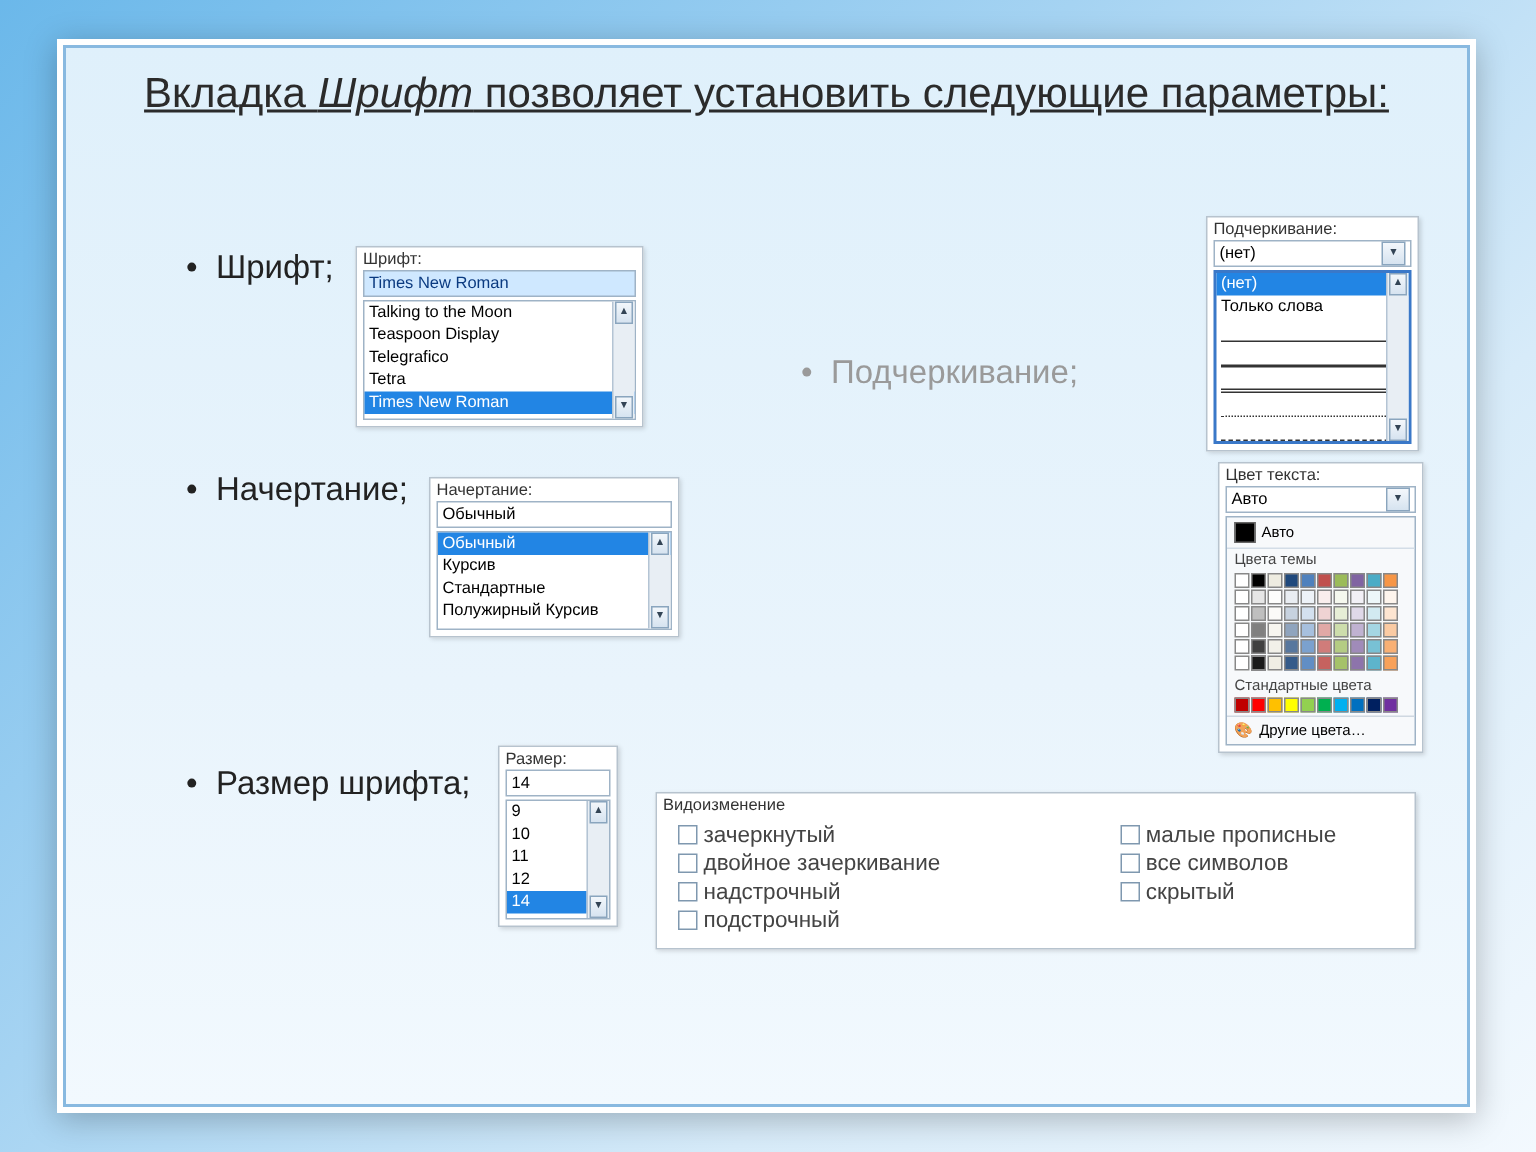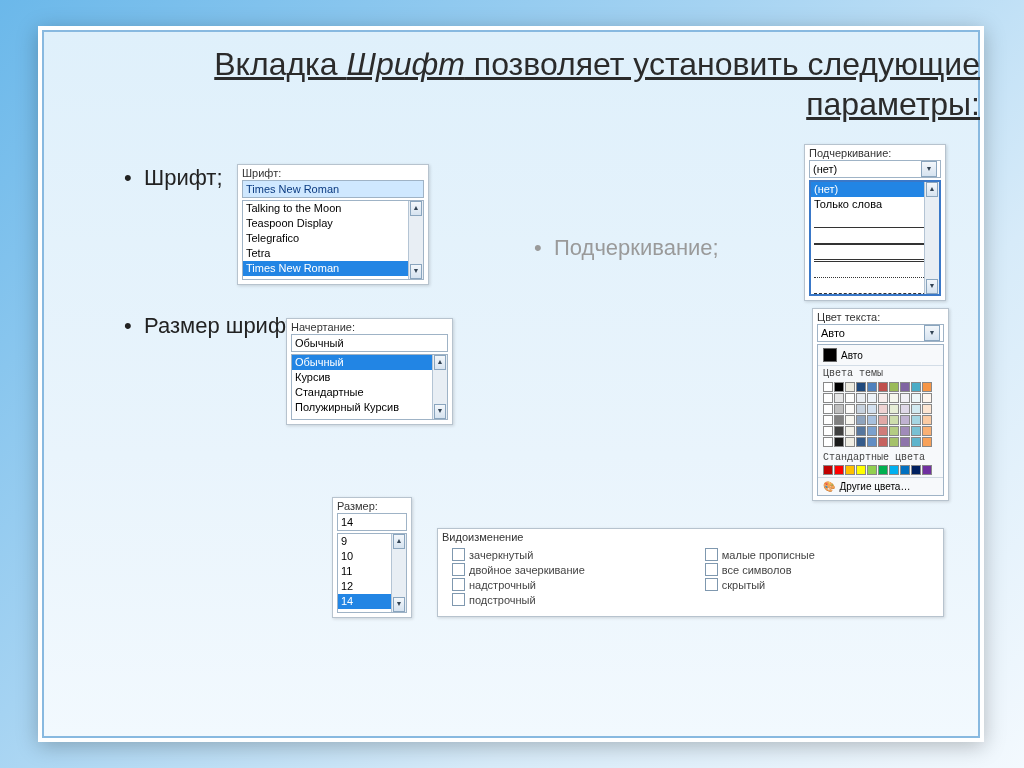--- a/index.html
+++ b/index.html
@@ -25,22 +25,22 @@
     left: 38px;
     top: 26px;
     width: 946px;
     height: 716px;
     background: linear-gradient(180deg, #dff0fb 0%, #e9f4fc 60%, #f2f9fe 100%);
     border: 4px solid #fff;
     box-shadow: 0 4px 20px rgba(0,0,0,0.25), inset 0 0 0 2px #88b9e0;
     box-sizing: border-box;
   }
   .title {
-    text-align: right;
-    font-size: 32px;
+    text-align: center;
+    font-size: 28px;
     color: #2b2b2b;
     margin-top: 14px;
     text-decoration: underline;
     line-height: 1.25;
   }
   .title em { font-style: italic; }
   ul.bul {
     list-style: none;
     padding: 0; margin: 0;
     position: absolute;
@@ -88,22 +88,22 @@
   }
   .listbox { margin: 0 4px 4px 4px; border: 1px solid #9fb3c6; position: relative; }
   .listbox .item { height: 15px; line-height: 15px; padding: 0 3px; font-size: 11px; }
   .listbox .item.hl { background: #2285e4; color: #fff; }
   .scroll { position: absolute; right: 0; top: 0; bottom: 0; width: 14px; background: #e8eef4; border-left: 1px solid #b4c4d4; }
   .scroll .sb { position: absolute; left: 1px; right: 1px; height: 13px; background: linear-gradient(#f3f7fb,#d6e3f0); border: 1px solid #8aa5be; font-size: 7px; text-align: center; line-height: 11px; color:#345; }
   .color-grid { display: grid; grid-template-columns: repeat(10, 10px); gap: 1px; margin: 3px 5px; }
   .color-grid div { width: 10px; height: 10px; border: 1px solid #888; box-sizing: border-box; }
   .color-row { display: flex; gap: 1px; margin: 2px 5px; }
   .color-row div { width: 10px; height: 10px; border: 1px solid #888; box-sizing: border-box; }
-  .sub-label { font-size: 10px; color: #444; padding: 2px 5px 0 5px; font-family: Liberation Mono, monospace; }
-  .chk { display: flex; align-items: center; gap: 4px; font-size: 11px; color: #444; margin: 2px 0; }
+  .sub-label { font-size: 10px; color: #444; padding: 2px 5px 0 5px; }
+  .chk { display: flex; align-items: center; gap: 4px; font-size: 15px; color: #444; margin: 2px 0; }
   .chk span.box { width: 11px; height: 11px; border: 1px solid #7f98af; background: #fff; display: inline-block; }
   .underline-item { height: 13px; margin: 2px 3px; border-bottom: 1px solid #444; }
   .other-colors { display: flex; align-items: center; gap: 4px; font-size: 10px; padding: 3px 5px; border-top: 1px solid #cfd8e1; }
 </style>
 </head>
 <body>
 
 <div class="deco-sq" style="left:150px; top:190px; width:40px; height:40px;"></div>
 <div class="deco-sq" style="left:110px; top:330px; width:55px; height:55px;"></div>
 <div class="deco-sq" style="left:290px; top:580px; width:65px; height:65px;"></div>
@@ -112,20 +112,21 @@
 <div class="deco-sq" style="left:700px; top:650px; width:55px; height:55px;"></div>
 
 <div class="slide">
 
   <div class="title">
     <span>Вкладка </span><em>Шрифт</em><span> позволяет установить следующие параметры:</span>
   </div>
 
   <ul class="bul" style="left:80px; top:135px; width:250px;">
     <li style="margin-bottom:122px;">Шрифт;</li>
+    <li style="margin-bottom:170px;">Начертание;</li>
     <li>Размер шрифта;</li>
   </ul>
 
   <ul class="bul dim" style="left:490px; top:205px; width:250px;">
     <li style="margin-bottom:108px;">Подчеркивание;</li>
   </ul>
 
   <div class="panel" style="left:195px; top:134px; width:190px;">
     <div class="panel-label"><span>Шрифт:</span></div>
     <div class="field sel">

